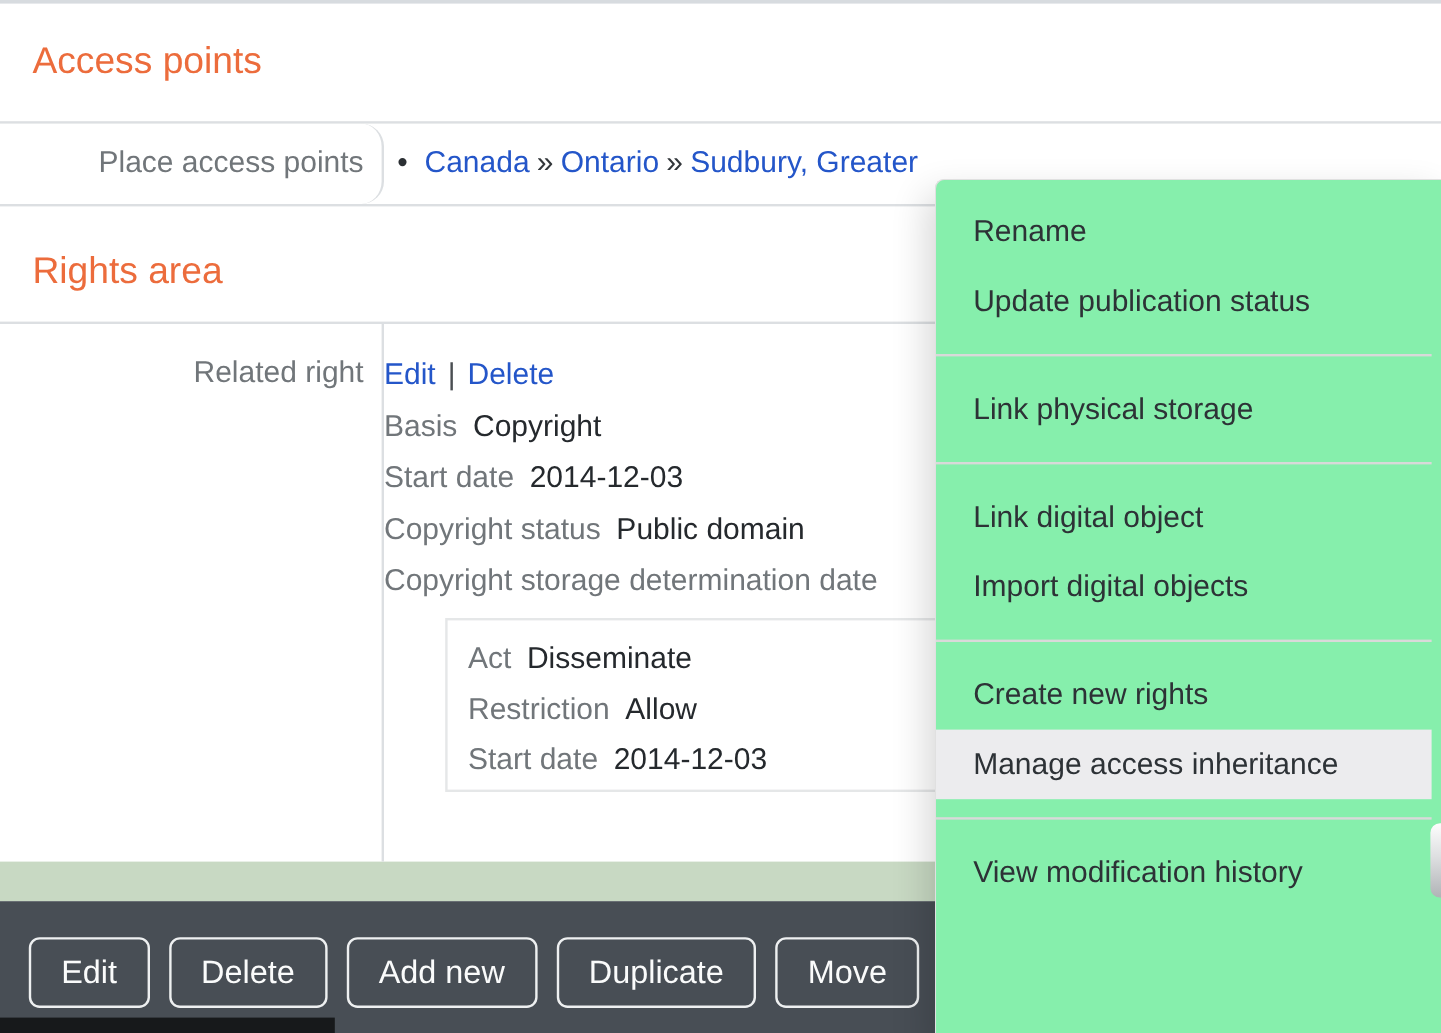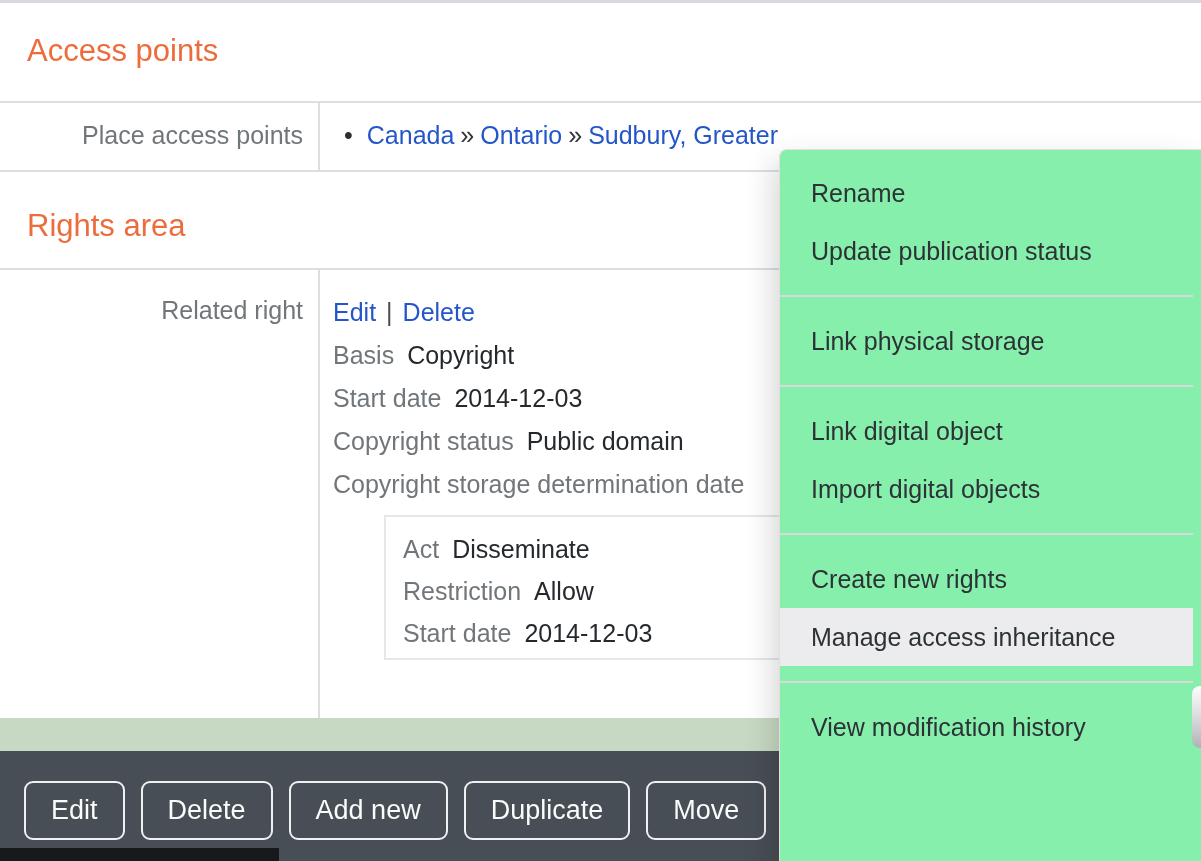--- a/index.html
+++ b/index.html
@@ -16,24 +16,24 @@
   .sec-header.first { border-top:3px solid #d7dbdf; height:103px; padding:30px 0 0 27px; }
   .sec-header.second { height:98px; padding:36px 0 0 27px; }
   .sec-title { color:#ec6c3c; font-size:31px; font-weight:400; }
 
   
   .row { display:flex; }
   .row-label {
     flex:0 0 320px; border-right:2px solid #dcdfe2;
     text-align:right; padding-right:15px; color:#71767a; font-size:25px;
   }
-  .row-value { flex:1; font-size:25px; padding-left:13px; }
+  .row-value { flex:1; font-size:25px; }
 
   .place-row { height:69px; border-bottom:2px solid #dcdfe2; }
-  .place-row .row-label { line-height:64px; }
+  .place-row .row-label { line-height:64px;border-radius:19px; }
   .place-row .row-value { line-height:64px; }
   .bullet { color:#2b2f33; margin:0 14px 0 11px; font-size:25px; }
   a.link { color:#2456c9; text-decoration:none; cursor:pointer; }
   .crumb-sep { color:#33373b; margin:0 6px; }
 
   .rights-row { height:448px; }
   .rights-row .row-label { padding-top:26px; }
   .rights-row .row-value { padding-top:26px; }
   .actions-line { line-height:32px; }
   .pipe { color:#4a4e52; margin:0 10px; }

